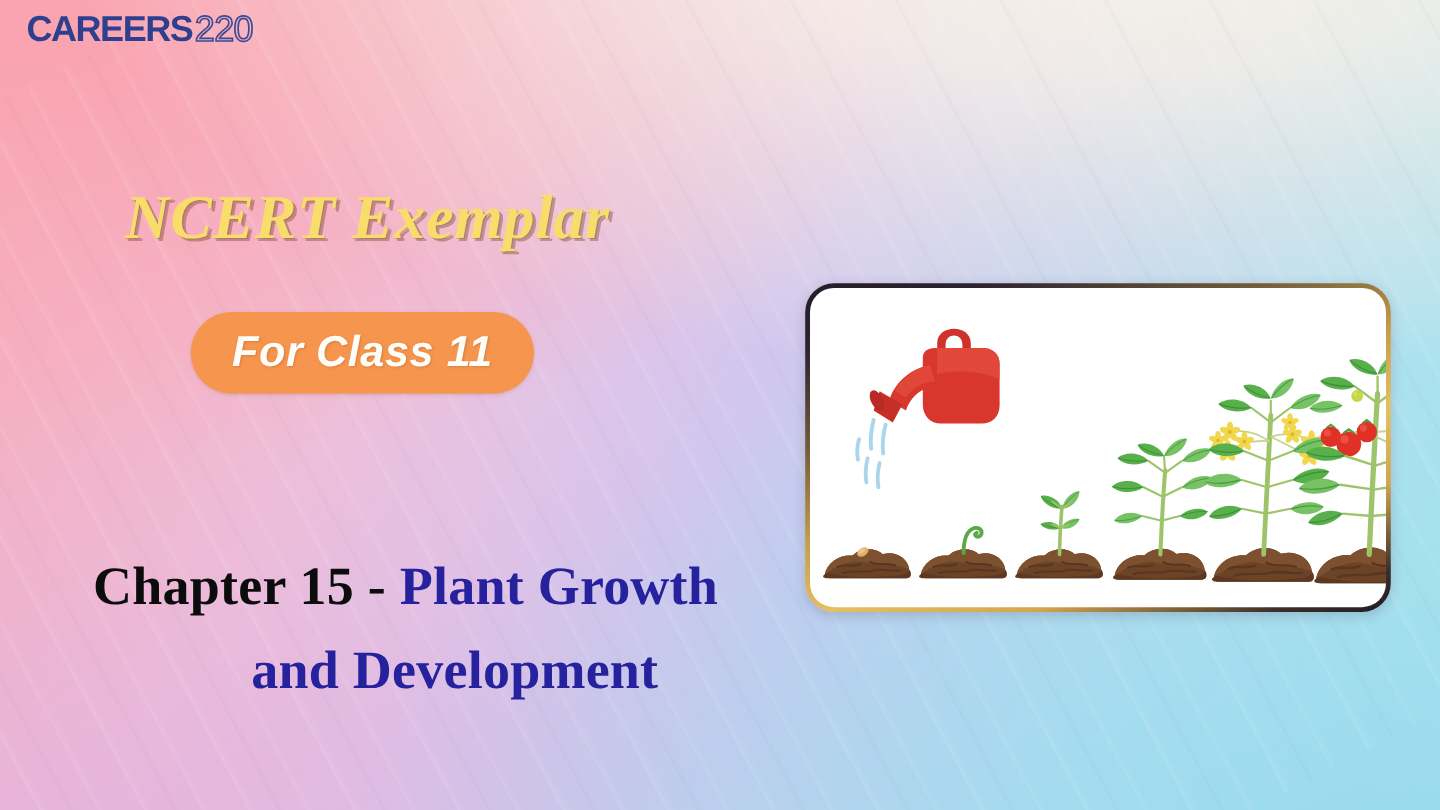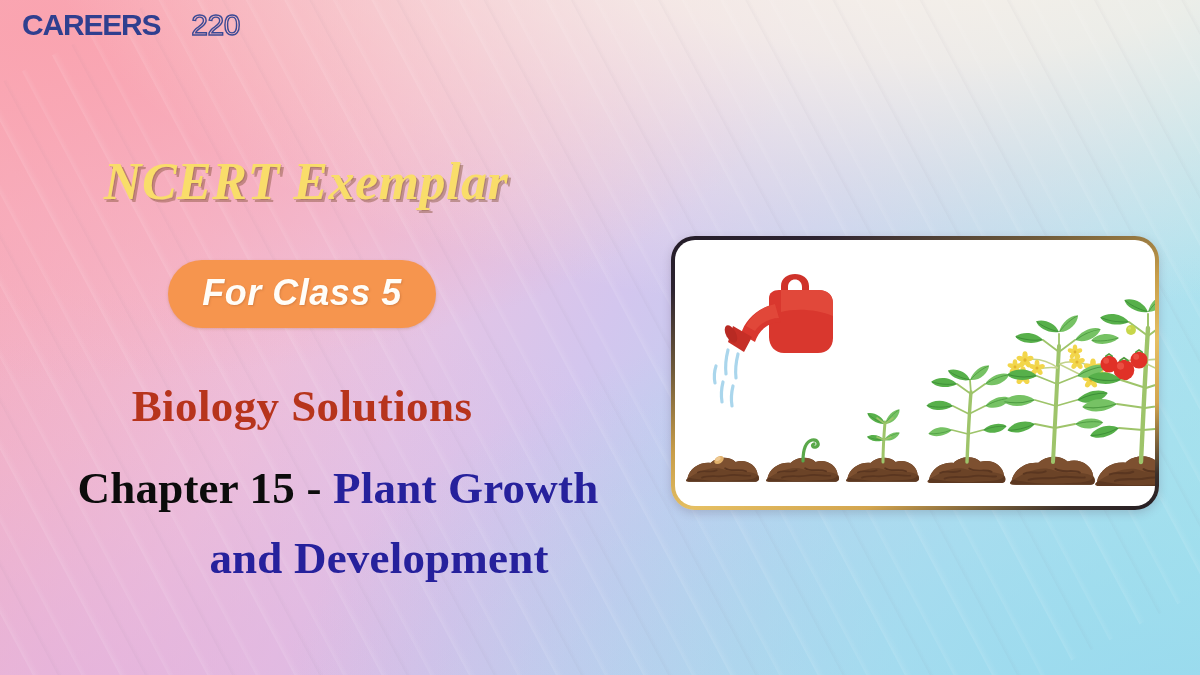--- a/index.html
+++ b/index.html
@@ -51,21 +51,21 @@
       rgba(255,255,255,0.00) 36px,
       rgba(255,255,255,0.00) 52px,
       rgba(255,255,255,0.10) 53px,
       rgba(255,255,255,0.00) 58px,
       rgba(255,255,255,0.00) 77px
     );
     opacity:0.85;
   }
 
   
-  #logo { position:absolute; left:22px; top:8px; z-index:6; display:flex; align-items:flex-start;gap:29px; }
+  #logo { position:absolute; left:22px; top:8px; z-index:6; display:flex; align-items:flex-start; }
   #logo .careers {
     font-family:"Liberation Sans", sans-serif;
     font-weight:bold; font-size:30px; letter-spacing:-1.2px;
     color:#2f3f8f;
   }
   #logo .n360 {
     font-family:"Liberation Sans", sans-serif;
     font-weight:normal; font-size:30px; letter-spacing:-0.5px;
     margin-left:2px;
     color:transparent;
@@ -166,25 +166,24 @@
   <span class="careers">CAREERS</span>
   <span class="n360">220</span>
 </div>
 
 <div id="left">
 
   <div id="title-exemplar">NCERT Exemplar</div>
 
   <div id="class-pill-wrap">
     <div id="class-pill">
-      <span>For Class 5</span>
+      <span>For Class 11</span>
     </div>
   </div>
 
-  <div id="subject">Biology Solutions</div>
 
   <div id="chapter-line1">
     <span class="ch-dark">Chapter 15 - </span><span class="ch-blue">Plant Growth</span>
   </div>
 
   <div id="chapter-line2">
     <span class="ch-blue">and Development</span>
   </div>
 
 </div>

